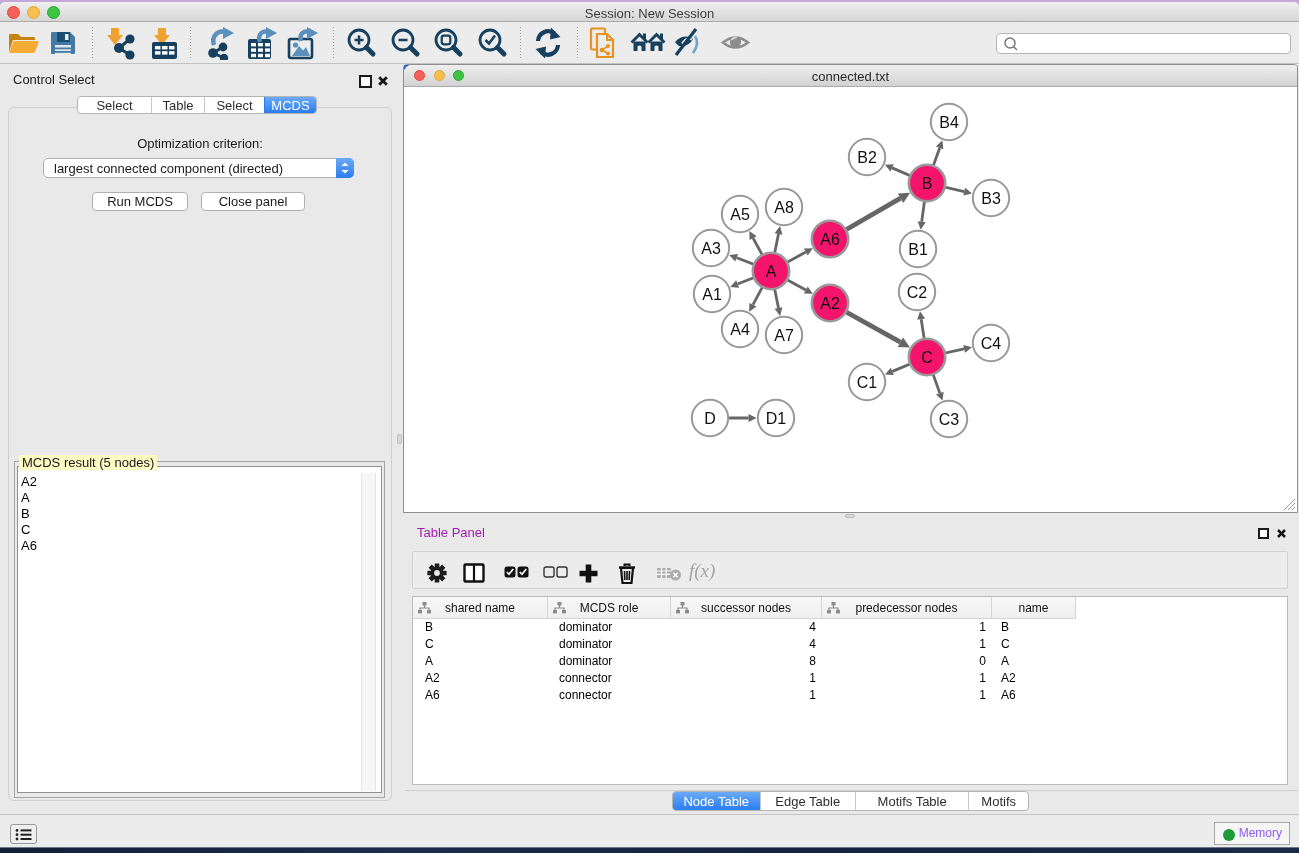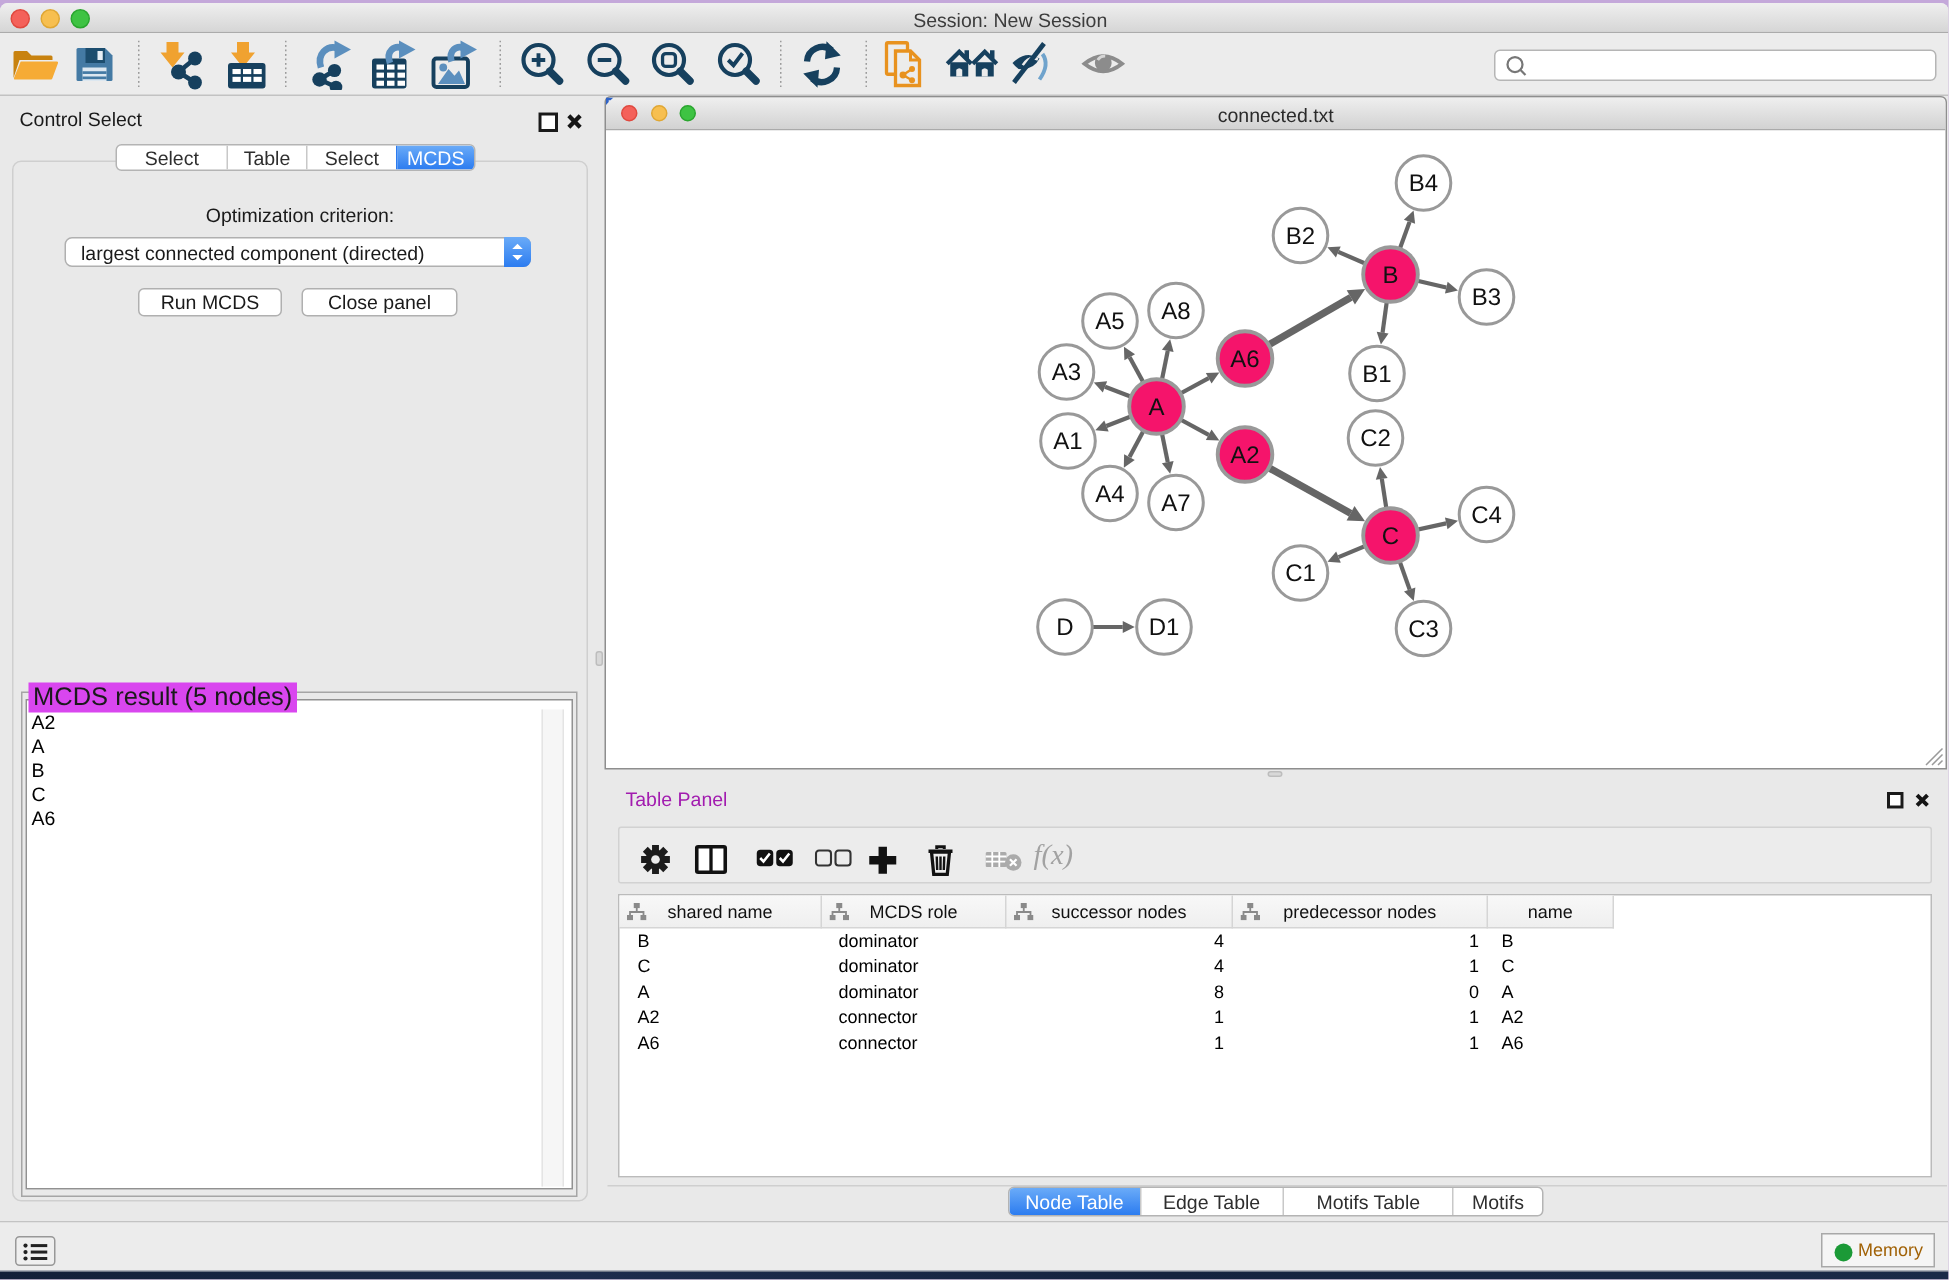--- a/index.html
+++ b/index.html
@@ -1,18 +1,18 @@
 <!DOCTYPE html>
 <html><head><meta charset="utf-8"><style>
 *{margin:0;padding:0;box-sizing:border-box;}
 html,body{width:1299px;height:853px;overflow:hidden;font-family:"Liberation Sans",sans-serif;}
 body{position:relative;background:#c4a8da;}
 .abs{position:absolute;}
 #win{position:absolute;left:0;top:2px;width:1299px;height:846px;background:#ececec;border-radius:5px 5px 0 0;overflow:hidden;}
-#titlebar{position:absolute;left:0;top:0;width:100%;height:20px;background:linear-gradient(#efefef,#d6d6d6);border-bottom:1px solid #ababab;border-radius:5px 5px 0 0;padding-left:24px;}
+#titlebar{position:absolute;left:0;top:0;width:100%;height:20px;background:linear-gradient(#efefef,#d6d6d6);border-bottom:1px solid #ababab;border-radius:5px 5px 0 0;}
 .tl{position:absolute;top:4px;width:13px;height:13px;border-radius:50%;}
 #titlebar .t1{left:7px;background:#f4615a;border:1px solid #e0493f;}
 #titlebar .t2{left:27px;background:#f7bf50;border:1px solid #e0a734;}
 #titlebar .t3{left:47px;background:#3ec343;border:1px solid #2aa62f;}
 #title{position:absolute;top:4px;width:100%;text-align:center;font-size:13px;color:#3c3c3c;}
 #toolbar{position:absolute;left:0;top:20px;width:100%;height:42px;background:#ececec;border-bottom:1px solid #c2c2c2;}
 .sep{position:absolute;top:5px;height:31px;width:1px;background-image:linear-gradient(#9b9b9b 1px,transparent 1px);background-size:1px 3px;}
 .ticon{position:absolute;top:4px;}
 #search{position:absolute;left:996px;top:11px;width:295px;height:21px;background:#fff;border:1px solid #b5b5b5;border-radius:4px;}
 #main{position:absolute;left:0;top:62px;width:100%;height:752px;background:#e9e9e9;}
@@ -26,41 +26,41 @@
 .tabs{position:absolute;display:flex;height:18px;border:1px solid #b4b4b4;border-radius:4px;background:#fff;overflow:hidden;z-index:3;}
 .tabs .tab{font-size:13px;color:#2e2e2e;text-align:center;line-height:17px;border-left:1px solid #c8c8c8;}
 .tabs .tab:first-child{border-left:none;}
 .tabs .sel{background:linear-gradient(#6aabf8,#2c7cf0);color:#fff;border-left-color:#2c7cf0;}
 #cpbox{position:absolute;left:8px;top:105px;width:384px;height:694px;border:1px solid #cfcfcf;border-radius:6px;}
 #optlabel{position:absolute;left:0;top:134px;width:400px;text-align:center;font-size:13px;color:#1a1a1a;}
 #dropdown{position:absolute;left:43px;top:156px;width:311px;height:20px;background:#fff;border:1px solid #b0b0b0;border-radius:5px;font-size:13px;color:#1a1a1a;line-height:19px;padding-left:10px;}
 #ddbtn{position:absolute;left:336px;top:156px;width:18px;height:20px;background:linear-gradient(#6aabf8,#2c7cf0);border-radius:0 5px 5px 0;}
 .btn{position:absolute;height:19px;background:#fff;border:1px solid #b0b0b0;border-radius:4px;font-size:13px;color:#1a1a1a;text-align:center;line-height:17px;}
 #fieldset{position:absolute;left:14px;top:459px;width:371px;height:337px;border:1px solid #a5a5a5;}
-#fslegend{position:absolute;left:19px;top:453px;background:#d946ef;padding:0 3px;font-size:17px;color:#1a1a1a;}
+#fslegend{position:absolute;left:19px;top:453px;background:#fef9c3;padding:0 3px;font-size:13px;color:#1a1a1a;}
 #listbox{position:absolute;left:17px;top:464px;width:365px;height:327px;background:#fff;border:1px solid #919191;font-size:13px;color:#000;padding:7px 0 0 3px;line-height:16px;}
 #lb-scroll{position:absolute;left:361px;top:471px;width:15px;height:318px;background:#f6f6f6;border-left:1px solid #e4e4e4;border-right:1px solid #e4e4e4;}
 
 #gwin{position:absolute;left:403px;top:62px;width:895px;height:449px;background:#fff;border:1px solid #8e8e8e;border-radius:4px 4px 0 0;}
 #gtitle{position:absolute;left:0;top:0;width:100%;height:22px;background:linear-gradient(#efefef,#d2d2d2);border-bottom:1px solid #aaa;border-radius:4px 4px 0 0;}
 #gtitle .t1{left:10px;top:5px;width:11px;height:11px;background:#f4615a;border:1px solid #e0493f;}
 #gtitle .t2{left:30px;top:5px;width:11px;height:11px;background:#f7bf50;border:1px solid #e0a734;}
 #gtitle .t3{left:49px;top:5px;width:11px;height:11px;background:#3ec343;border:1px solid #2aa62f;}
 #gtitletext{position:absolute;top:4px;width:100%;text-align:center;font-size:13px;color:#2a2a2a;}
 
 #tp-title{position:absolute;left:417px;top:523px;font-size:13px;color:#a21caf;}
 #tp-toolbar{position:absolute;left:412px;top:549px;width:876px;height:38px;border:1px solid #d2d2d2;border-radius:2px;background:#ececec;}
 #tp-table{position:absolute;left:412px;top:594px;width:876px;height:189px;background:#fff;border:1px solid #bbb;}
 #thead{position:absolute;left:0;top:0;width:663px;height:22px;background:linear-gradient(#f8f8f8,#efefef);border-bottom:1px solid #d5d5d5;}
 .th{position:absolute;top:0;height:22px;border-right:1px solid #d5d5d5;font-size:12px;color:#111;text-align:center;line-height:22px;}
 .treeicon{position:absolute;left:5px;top:5px;}
 .trow{position:absolute;width:100%;height:17px;font-size:12px;color:#000;}
 .tc{position:absolute;top:1px;}
 .num{text-align:right;}
-#memory{position:absolute;left:1214px;top:820px;width:76px;height:23px;background:#f5f5f5;border:1px solid #a8a8a8;font-size:12px;color:#a16207;line-height:21px;text-align:right;padding-right:7px;}
+#memory{position:absolute;left:1214px;top:820px;width:76px;height:23px;background:#f5f5f5;border:1px solid #a8a8a8;font-size:12px;color:#8b5cf6;line-height:21px;text-align:right;padding-right:7px;}
 #memdot{position:absolute;left:8px;top:5.5px;width:12px;height:12px;border-radius:50%;background:#1b9a37;}
 #listbtn{position:absolute;left:10px;top:822px;width:27px;height:20px;background:#efefef;border:1px solid #989898;border-radius:3px;}
 .grip{position:absolute;background:#d8d8d8;border:1px solid #bdbdbd;border-radius:2px;}
 </style></head><body>
 <div id="win">
 <div id="titlebar">
       <div class="tl t1"></div>
       <div class="tl t2"></div>
       <div class="tl t3"></div>
       <div id="title">Session: New Session</div>

